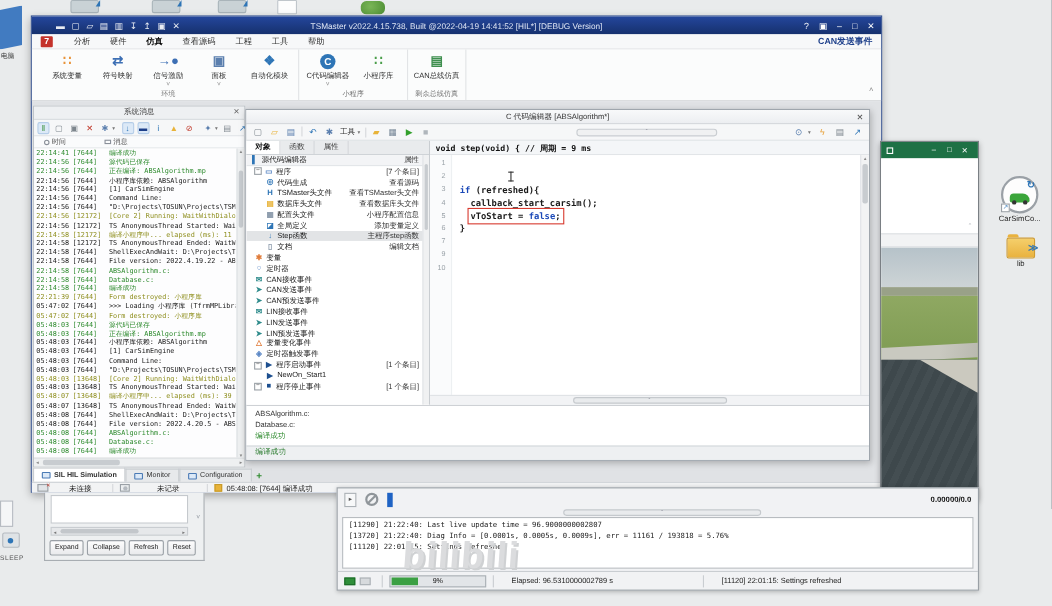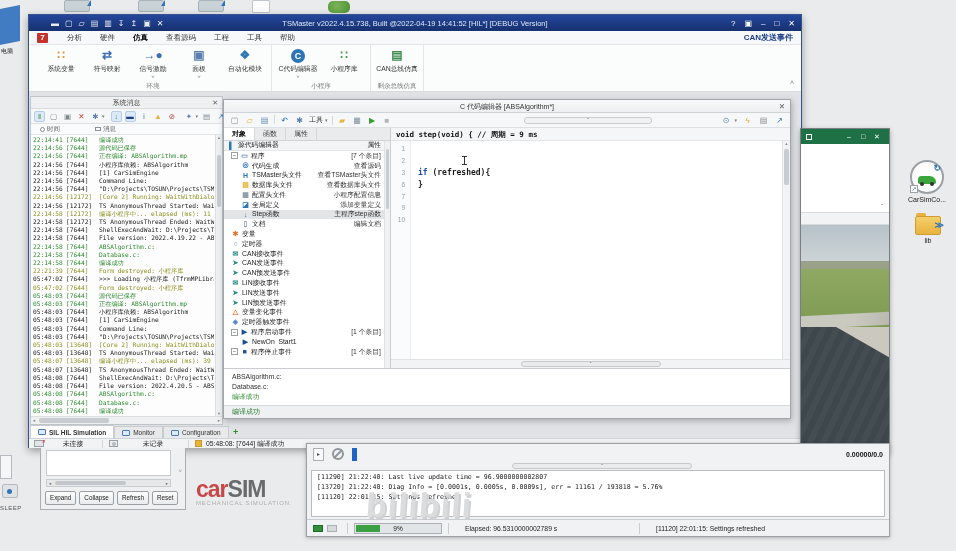--- a/index.html
+++ b/index.html
@@ -684,20 +684,28 @@
                 </div>
                 <div class="cline">
                   <span class="cnum">2</span>
                   <span class="ctext"><span class="ibeam"></span></span>
                 </div>
                 <div class="cline">
                   <span class="cnum">3</span>
                   <span class="ctext"><span class="kw">if</span><span> (refreshed){</span></span>
                 </div>
                 <div class="cline">
+                  <span class="cnum">4</span>
+                  <span class="ctext"><span>  callback_start_carsim();</span></span>
+                </div>
+                <div class="cline">
+                  <span class="cnum">5</span>
+                  <span class="ctext">  <span class="redbox"><span>vToStart = </span><span class="kw">false</span><span>;</span></span></span>
+                </div>
+                <div class="cline">
                   <span class="cnum">6</span>
                   <span class="ctext"><span>}</span></span>
                 </div>
                 <div class="cline">
                   <span class="cnum">7</span>
                   <span class="ctext"></span>
                 </div>
                 <div class="cline">
                   <span class="cnum">9</span>
                   <span class="ctext"></span>
@@ -825,20 +833,16 @@
         <span class="rt">►</span>
       </div>
     <div class="frag-btns" id="frag-btns">
         <span class="frag-btn">Expand</span>
         <span class="frag-btn">Collapse</span>
         <span class="frag-btn">Refresh</span>
         <span class="frag-btn">Reset</span>
       </div>
   </div>
 
-  <div class="carsim-logo">
-    <div class="l1"><span class="car">car</span><span class="sim">SIM</span></div>
-    <div class="tag">MECHANICAL SIMULATION.</div>
-  </div>
 
   <div class="watermark">bilibili</div>
 
 </div>
 
 </body></html>

